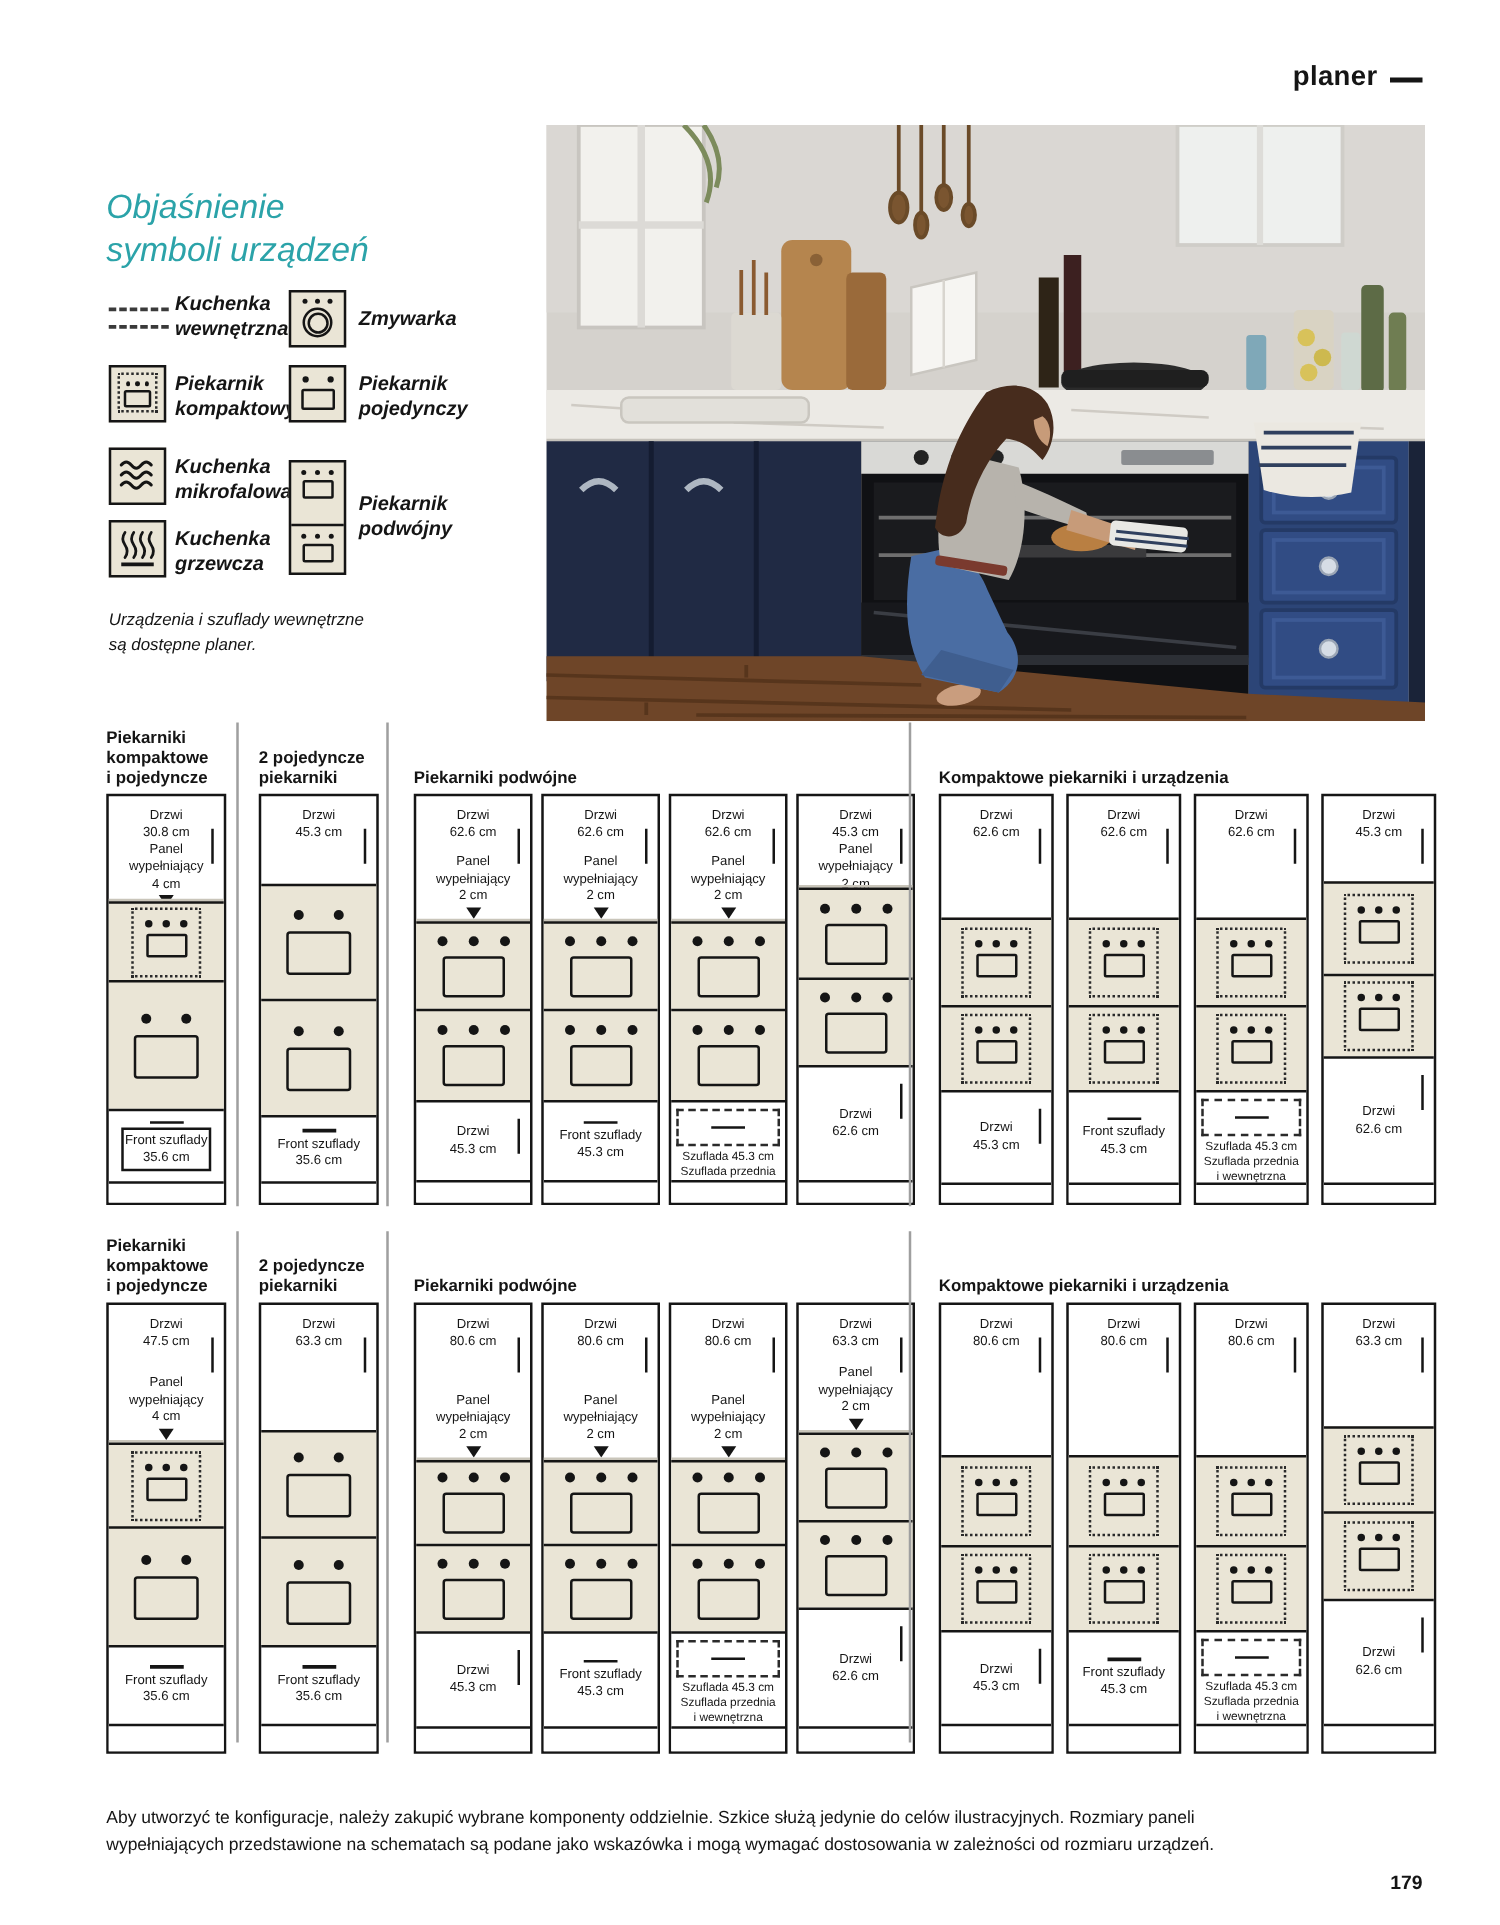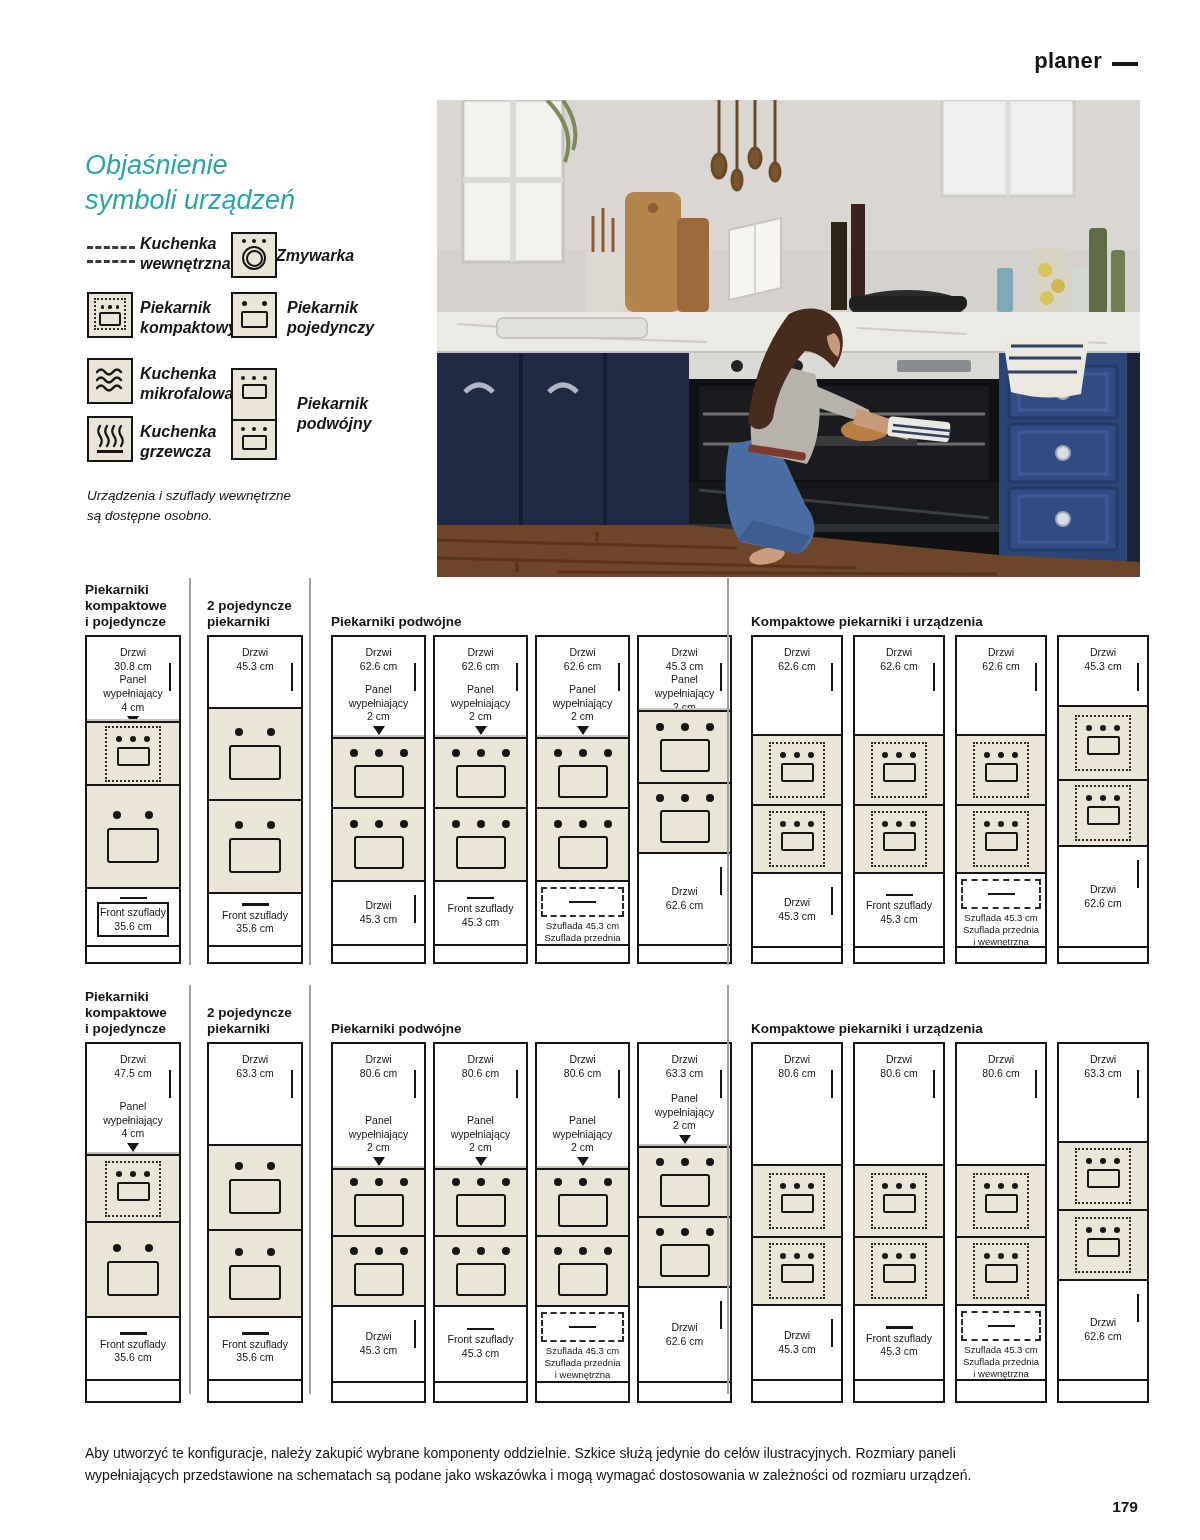--- a/index.html
+++ b/index.html
@@ -125,21 +125,21 @@
     <div class="leg-item" style="left:146px;top:84px;">
       <div class="leg-box dw">
         <div class="dots">
             <span class="dot"></span>
             <span class="dot"></span>
             <span class="dot"></span>
           </div>
         <div class="dw-circle"></div>
       </div>
     </div>
-    <div class="leg-label" style="left:191px;top:98px;">Zmywarka</div>
+    <div class="leg-label" style="left:202px;top:98px;">Zmywarka</div>
 
     <div class="leg-item" style="left:2px;top:144px;">
       <div class="leg-box cmp">
         <div class="cbox">
           <div class="dots">
               <span class="dot"></span>
               <span class="dot"></span>
               <span class="dot"></span>
             </div>
           <div class="orect"></div>
@@ -185,40 +185,40 @@
         <div class="cell">
           <div class="dots">
               <span class="dot"></span>
               <span class="dot"></span>
               <span class="dot"></span>
             </div>
           <div class="orect"></div>
         </div>
       </div>
     </div>
-    <div class="leg-label" style="left:212px;top:246px;">Piekarnik podwójny</div>
+    <div class="leg-label" style="left:202px;top:246px;">Piekarnik podwójny</div>
 
     <div class="leg-item" style="left:2px;top:268px;">
       <div class="leg-box">
         <svg width="41" height="41" viewBox="0 0 41 41">
           <g fill="none" stroke="#151515" stroke-width="2.2" stroke-linecap="round">
             <path d="M11 8 q-3.5 5 0 10 q3.5 5 0 10"></path>
             <path d="M18 8 q-3.5 5 0 10 q3.5 5 0 10"></path>
             <path d="M25 8 q-3.5 5 0 10 q3.5 5 0 10"></path>
             <path d="M32 8 q-3.5 5 0 10 q3.5 5 0 10"></path>
           </g>
           <rect x="8" y="32" width="26" height="3" fill="#151515"></rect>
         </svg>
       </div>
     </div>
     <div class="leg-label" style="left:55px;top:274px;">Kuchenka grzewcza</div>
 
     <div id="legend-note">
       <div>Urządzenia i szuflady wewnętrzne</div>
-      <div>są dostępne osobno.</div>
+      <div>są dostępne planer.</div>
     </div>
   </div>
 
   <div id="photo">
     <svg width="703" height="477" viewBox="0 0 703 477">
       <rect x="0" y="0" width="703" height="477" fill="#d5d2cd"></rect>
       <rect x="0" y="0" width="703" height="150" fill="#dad7d3"></rect>
 
       <g>
         <rect x="26" y="0" width="100" height="162" fill="#f2f1ed" stroke="#c8c5c0" stroke-width="3"></rect>

